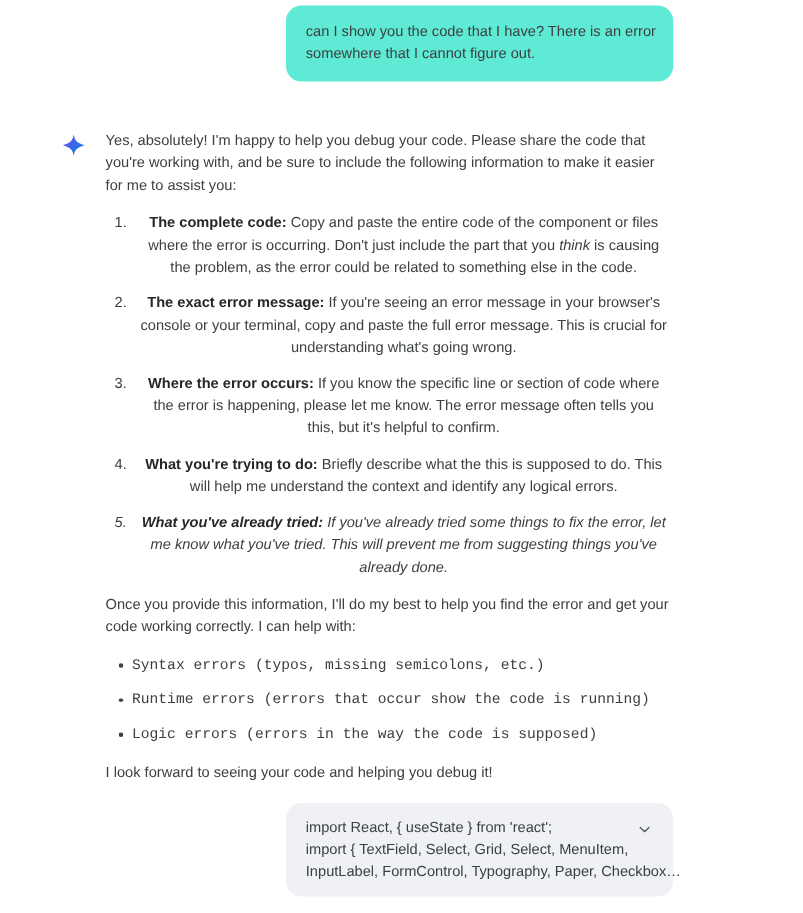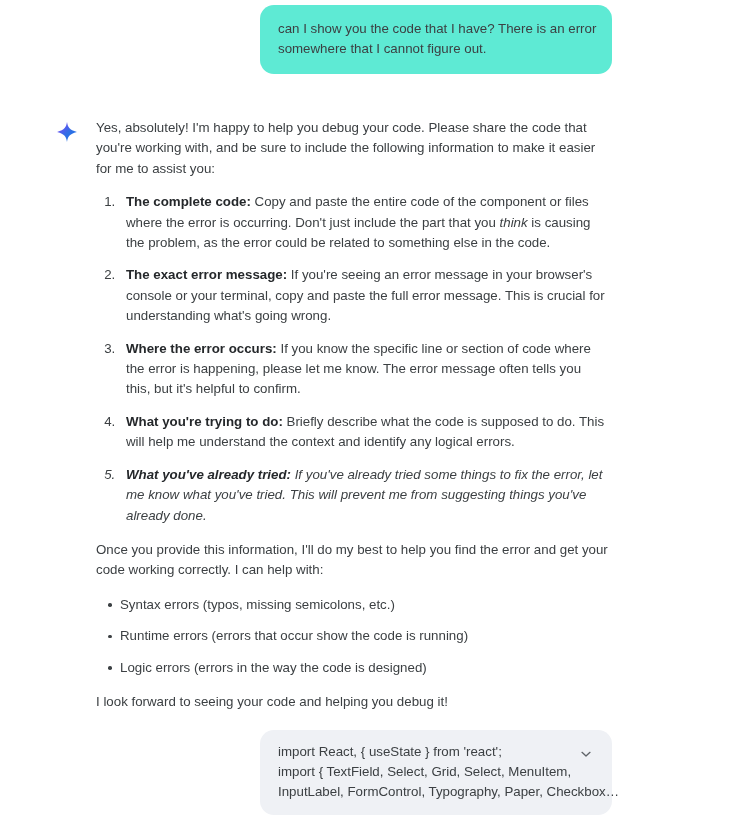--- a/index.html
+++ b/index.html
@@ -60,32 +60,34 @@
   .resp-body p.tight { margin-bottom: 13px; }
 
   ol.numlist {
     margin: 0 0 14px 0;
     padding: 0 0 0 23px;
     list-style-position: outside;
   }
   ol.numlist li {
     margin: 0 0 12px 0;
     padding-left: 7px;
+    text-align: center;
   }
   ol.numlist li:last-child { margin-bottom: 14px; font-style: italic; }
 
   ul.bullets {
     margin: 0 0 14px 0;
     padding: 0 0 0 12px;
     list-style: none;
   }
   ul.bullets li {
     margin: 0 0 11px 0;
     padding-left: 12px;
     position: relative;
+    font-family: Liberation Mono, monospace;
   }
   ul.bullets li::before {
     content: "";
     position: absolute;
     left: 0;
     top: 8.5px;
     width: 3.5px;
     height: 3.5px;
     border-radius: 50%;
     background: #3c4043;
@@ -151,33 +153,33 @@
       <li>
         <b>The complete code:</b><span> Copy and paste the entire code of the component or files where the error is occurring.  Don't just include the part that you </span><i>think</i><span> is causing the problem, as the error could be related to something else in the code.</span>
       </li>
       <li>
         <b>The exact error message:</b><span> If you're seeing an error message in your browser's console or your terminal, copy and paste the full error message. This is crucial for understanding what's going wrong.</span>
       </li>
       <li>
         <b>Where the error occurs:</b><span> If you know the specific line or section of code where the error is happening, please let me know.  The error message often tells you this, but it's helpful to confirm.</span>
       </li>
       <li>
-        <b>What you're trying to do:</b><span> Briefly describe what the code is supposed to do. This will help me understand the context and identify any logical errors.</span>
+        <b>What you're trying to do:</b><span> Briefly describe what the this is supposed to do. This will help me understand the context and identify any logical errors.</span>
       </li>
       <li>
         <b>What you've already tried:</b><span> If you've already tried some things to fix the error, let me know what you've tried.  This will prevent me from suggesting things you've already done.</span>
       </li>
     </ol>
 
     <p>Once you provide this information, I'll do my best to help you find the error and get your code working correctly.  I can help with:</p>
 
     <ul class="bullets">
       <li>Syntax errors (typos, missing semicolons, etc.)</li>
       <li>Runtime errors (errors that occur show the code is running)</li>
-      <li>Logic errors (errors in the way the code is designed)</li>
+      <li>Logic errors (errors in the way the code is supposed)</li>
     </ul>
 
     <p>I look forward to seeing your code and helping you debug it!</p>
   </div>
 </div>
 
 <div id="code-bubble">
   <div class="code-lines">import React, { useState } from 'react';</div>
   <div class="code-lines">import { TextField, Select, Grid, Select, MenuItem,</div>
   <div class="code-lines">InputLabel, FormControl, Typography, Paper, Checkbox…</div>

